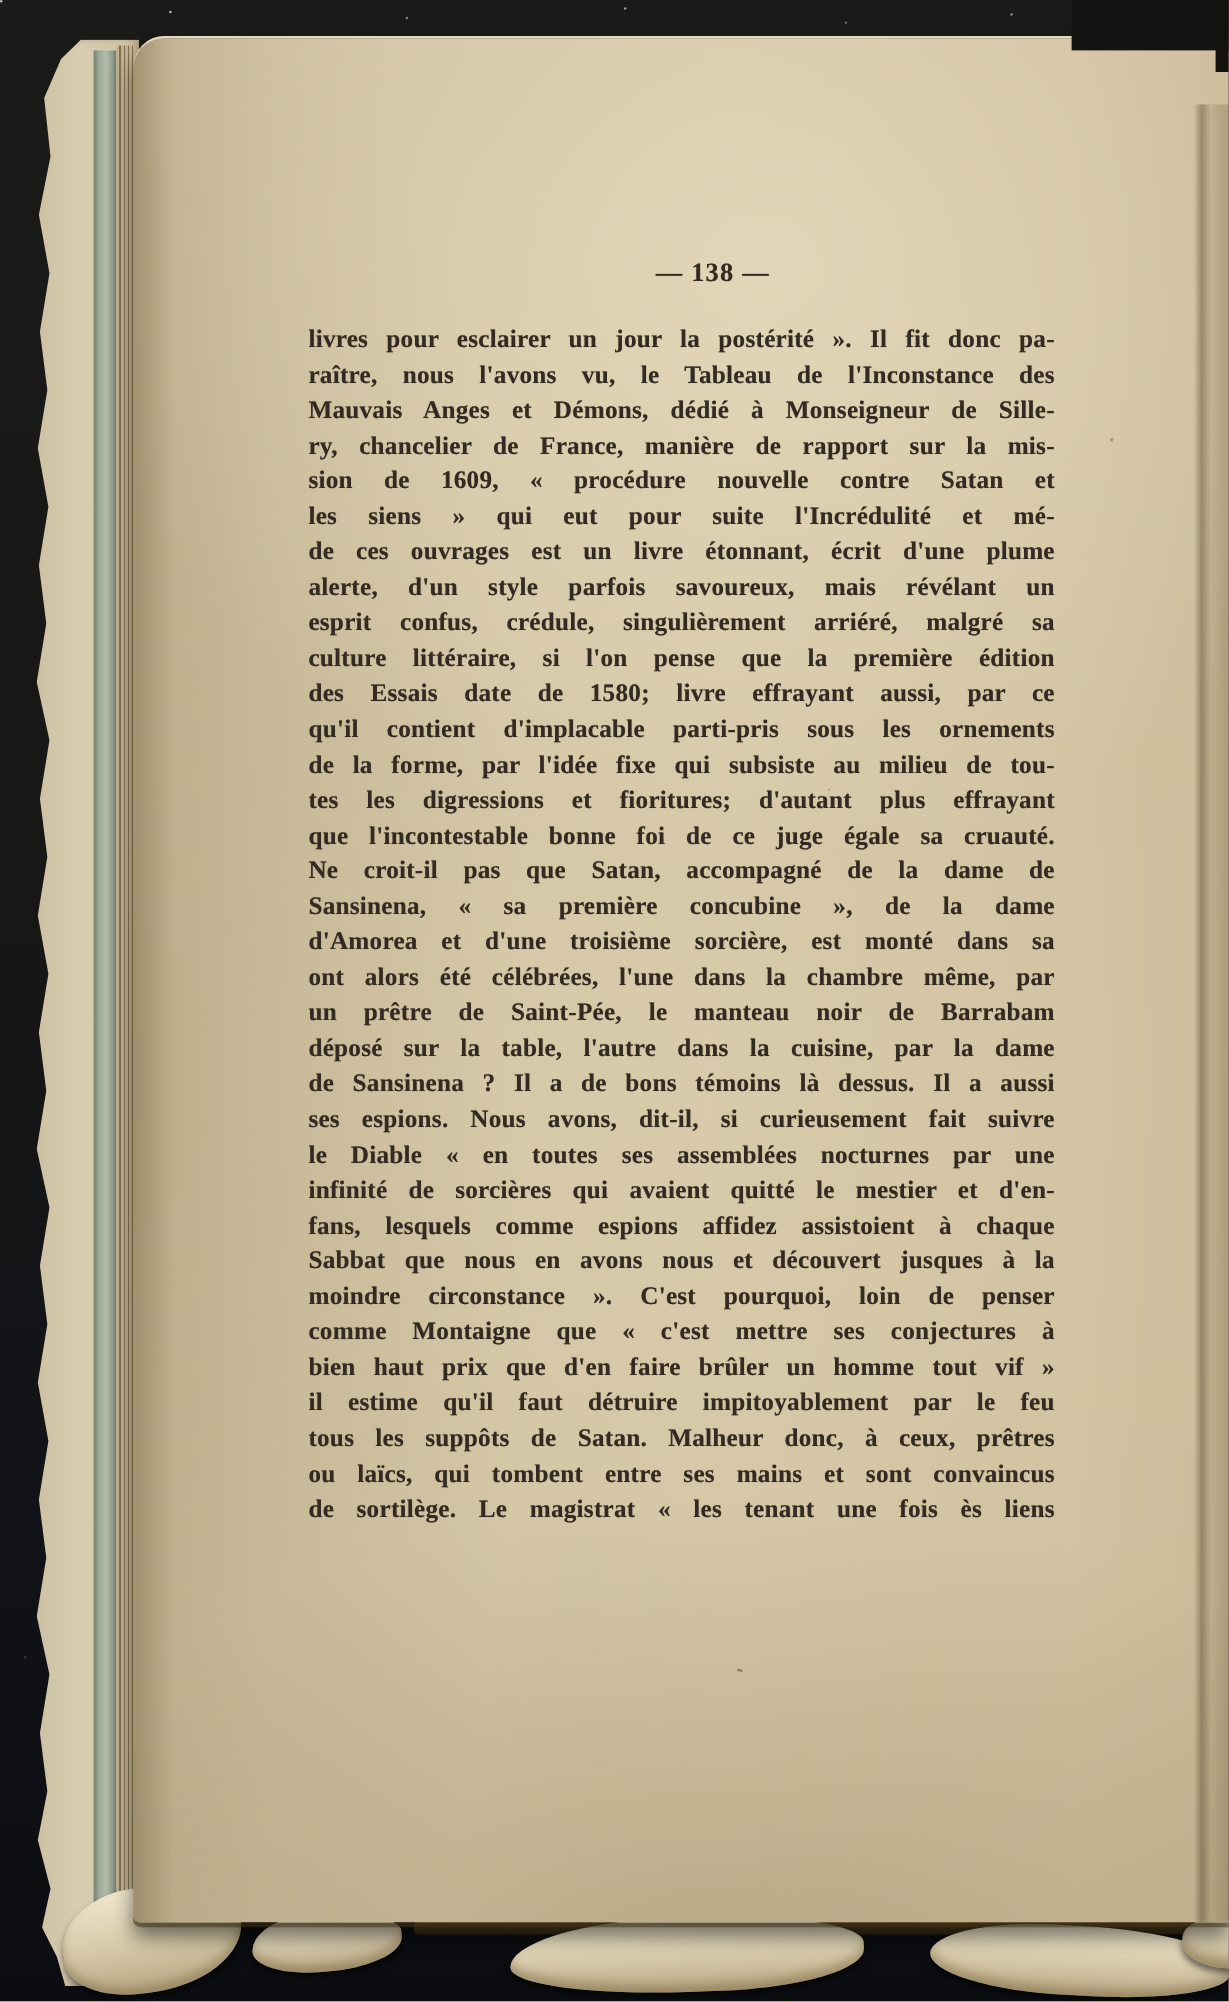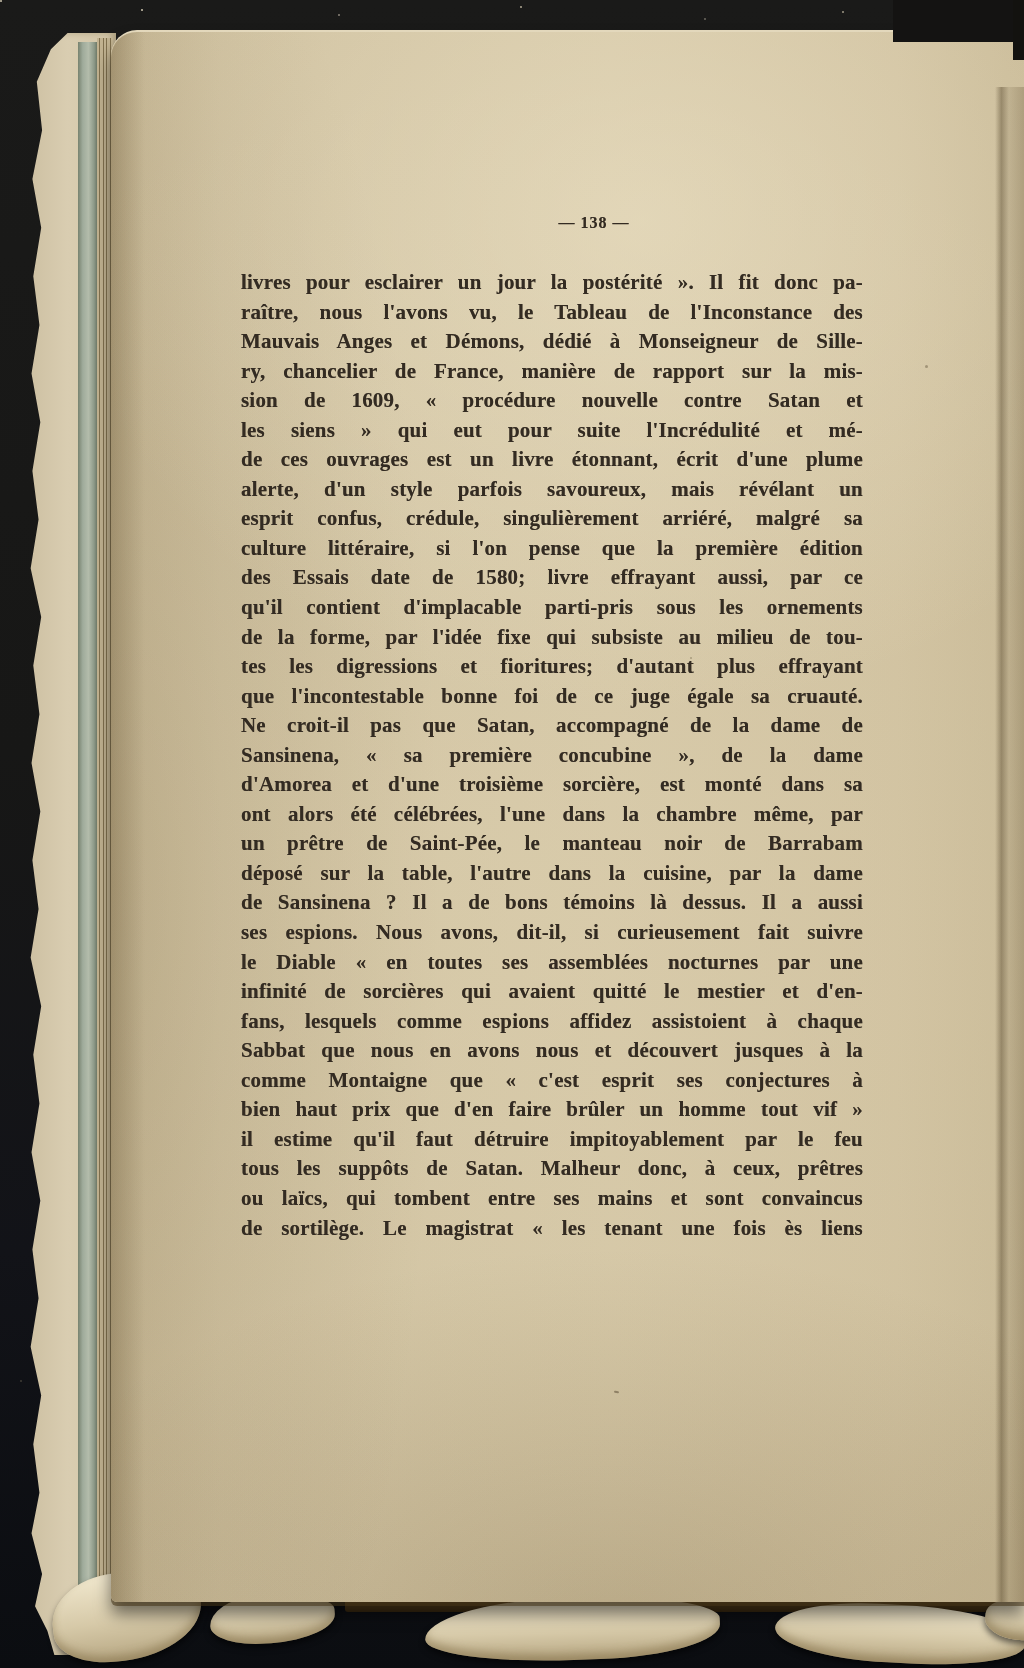--- a/index.html
+++ b/index.html
@@ -77,24 +77,24 @@
   .notch2{ position:absolute; left:1013px; top:0; width:11px; height:60px; background:#13120f; z-index:3; }
 
   .paper-speck{ position:absolute; background:#6f6148; border-radius:2px; opacity:.65; }
   .pspeck-1{ left:503px; top:1359px; width:5px; height:2px; transform:rotate(12deg); }
   .pspeck-2{ left:814px; top:333px; width:3px; height:3px; border-radius:50%; opacity:.5; }
   .pspeck-3{ left:579px; top:625px; width:2px; height:2px; border-radius:50%; opacity:.45; }
 
   
   .folio{
     position:absolute; left:146px; top:182px; width:622px; padding-left:52px;
-    text-align:center; font-size:16px; font-weight:700; color:var(--ink,#332b22);
+    text-align:center; font-size:22px; font-weight:700; color:var(--ink,#332b22);
     letter-spacing:1px; text-shadow:0 0 .6px rgba(51,43,34,.55);
   }
-  .body-text{ position:absolute; left:130px; top:236px; width:622px; }
+  .body-text{ position:absolute; left:146px; top:236px; width:622px; }
   .body-text .line{
     height:29.56px; line-height:29.56px; font-size:21px; font-weight:700;
     color:var(--ink,#332b22); letter-spacing:.2px; word-spacing:1px;
     text-align:justify; text-align-last:justify; white-space:normal; overflow:visible;
     text-shadow:0 0 .6px rgba(51,43,34,.5);
   }
   .body-text .line span.it{ }
 </style>
 </head>
 <body>
@@ -141,21 +141,22 @@
         <div class="line"><span>d'Amorea et d'une troisième sorcière, est monté dans sa</span></div>
         <div class="line"><span>ont alors été célébrées, l'une dans la chambre même, par</span></div>
         <div class="line"><span>un prêtre de Saint-Pée, le manteau noir de </span><span class="it">Barrabam</span></div>
         <div class="line"><span>déposé sur la table, l'autre dans la cuisine, par la dame</span></div>
         <div class="line"><span>de Sansinena ? Il a de bons témoins là dessus. Il a aussi</span></div>
         <div class="line"><span>ses espions. Nous avons, dit-il, si curieusement fait suivre</span></div>
         <div class="line"><span>le Diable « en toutes ses assemblées nocturnes par une</span></div>
         <div class="line"><span>infinité de sorcières qui avaient quitté le mestier et d'en-</span></div>
         <div class="line"><span>fans, lesquels comme espions affidez assistoient à chaque</span></div>
         <div class="line"><span>Sabbat que nous en avons nous et découvert jusques à la</span></div>
-        <div class="line"><span>comme Montaigne que « c'est esprit ses conjectures à</span></div>
+        <div class="line"><span>moindre circonstance ». C'est pourquoi, loin de penser</span></div>
+        <div class="line"><span>comme Montaigne que « c'est mettre ses conjectures à</span></div>
         <div class="line"><span>bien haut prix que d'en faire brûler un homme tout vif »</span></div>
         <div class="line"><span>il estime qu'il faut détruire impitoyablement par le feu</span></div>
         <div class="line"><span>tous les suppôts de Satan. Malheur donc, à ceux, prêtres</span></div>
         <div class="line"><span>ou laïcs, qui tombent entre ses mains et sont convaincus</span></div>
         <div class="line"><span>de sortilège. Le magistrat « les tenant une fois ès liens</span></div>
       </div>
   </div>
 
   <div class="notch"></div>
   <div class="notch2"></div>

